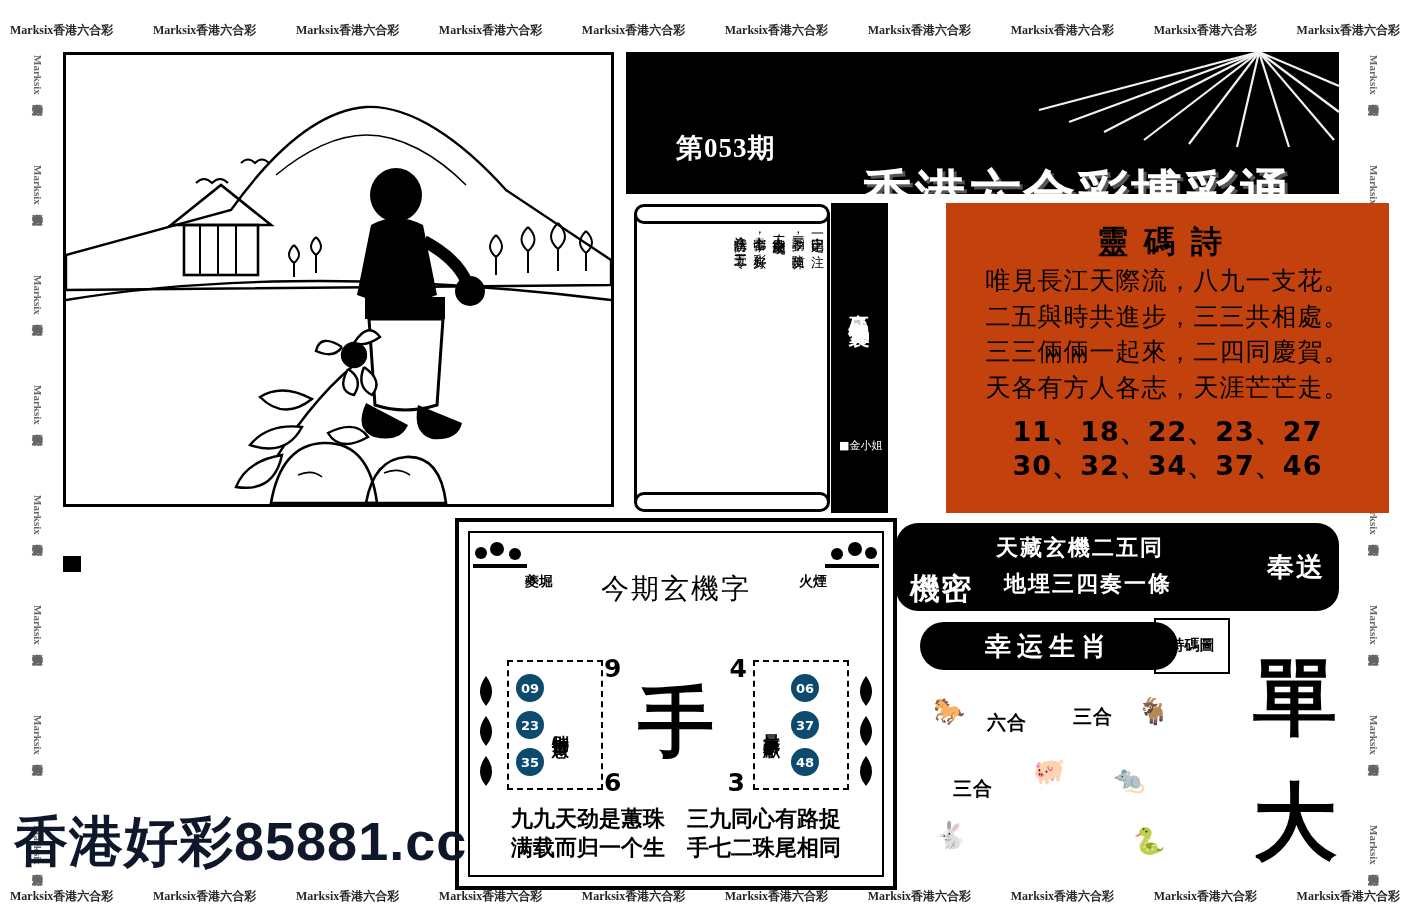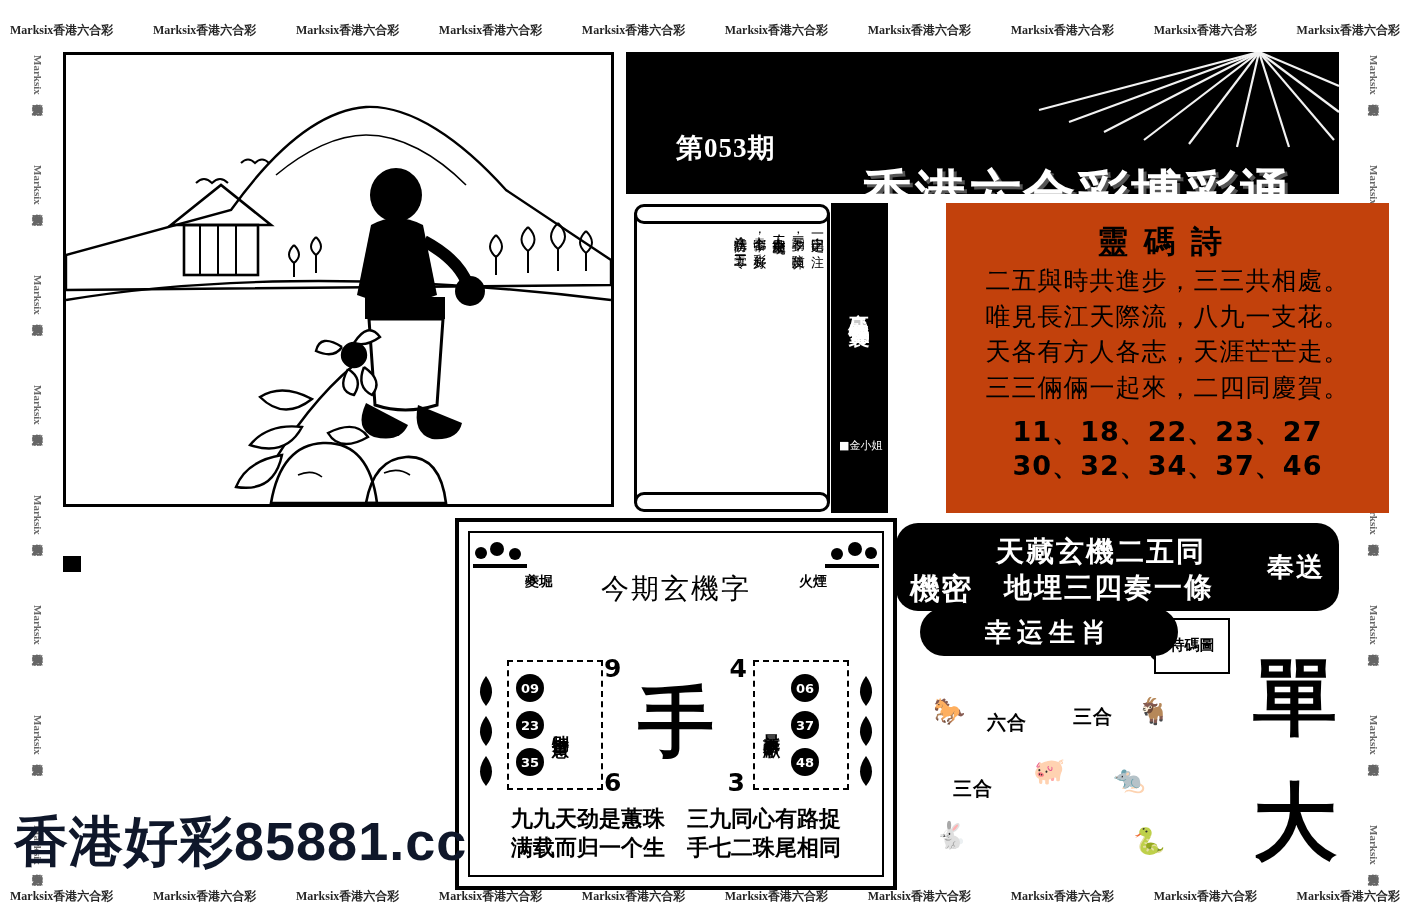--- a/index.html
+++ b/index.html
@@ -141,33 +141,33 @@
   .secret{
     position:absolute;left:896px;top:523px;width:443px;height:88px;
     background:#000;border-radius:22px;overflow:hidden;
   }
   .secret .lbl{
     position:absolute;left:14px;top:24px;color:#fff;
     font-family:"DejaVu Sans", sans-serif;font-size:30px;font-weight:bold;letter-spacing:1px;margin-top:22px;
   }
   .secret .l1,.secret .l2{
     position:absolute;left:100px;color:#fff;
-    font-family:"DejaVu Serif", serif;font-size:28px;font-weight:bold;letter-spacing:2px;
+    font-family:"DejaVu Serif", serif;font-size:22px;font-weight:bold;letter-spacing:2px;
     white-space:nowrap;
   }
   .secret .l1{top:10px;}
   .secret .l2{top:46px;left:108px;}
   .secret .send{
     position:absolute;right:14px;top:26px;color:#fff;
     font-family:"DejaVu Sans", sans-serif;font-size:27px;font-weight:bold;letter-spacing:2px;
   }
 
   
   .lucky-pill{
-    position:absolute;left:920px;top:608px;width:258px;height:48px;
+    position:absolute;left:920px;top:622px;width:258px;height:48px;
     background:#000;border-radius:24px;
     display:flex;align-items:center;justify-content:center;
   }
   .lucky-pill span{
     color:#fff;font-family:"DejaVu Sans", sans-serif;font-size:26px;font-weight:bold;letter-spacing:6px;
   }
   .zodiac-area{
     position:absolute;left:905px;top:680px;width:330px;height:190px;
   }
   .zo{position:absolute;font-size:26px;line-height:1;color:#000;}
@@ -215,21 +215,21 @@
   .orn-side-l{left:66px;}
   .orn-side-r{right:60px;margin-left:11px;}
   .dashbox{
     position:absolute;border:2px dashed #000;box-sizing:border-box;
     display:flex;align-items:center;
   }
   .dashbox.left{left:48px;top:138px;width:96px;height:130px;}
   .dashbox.right{right:44px;top:138px;width:96px;height:130px;}
   .balls{display:flex;flex-direction:column;gap:9px;padding-left:7px;}
   .ball{
-    width:28px;height:28px;border-radius:50%;background:#000000;color:#fff;
+    width:28px;height:28px;border-radius:50%;background:#0c4a6e;color:#fff;
     font-family:"DejaVu Sans", sans-serif;font-size:13px;font-weight:bold;
     display:flex;align-items:center;justify-content:center;
   }
   .vlabel{
     writing-mode:vertical-rl;text-orientation:upright;
     font-family:"DejaVu Sans", sans-serif;font-size:17px;font-weight:bold;
     letter-spacing:2px;margin-left:6px;color:#000;
   }
   .center-char{
     position:absolute;left:0;top:150px;width:100%;text-align:center;
@@ -396,24 +396,24 @@
     <svg class="tema-swirl" viewBox="0 0 34 34">
       <path d="M28 6 q-16 -8 -22 8 q-4 12 10 14 q10 1 10 -7 q0 -6 -7 -5" fill="none" stroke="#000" stroke-width="3"></path>
     </svg>
     <div class="tema-stamp">
       <div class="t">特碼圖</div>
     </div>
   </div>
 
   <div class="poem">
     <div class="ptitle">靈碼詩</div>
+    <div class="pline">唯見長江天際流，八九一支花。</div>
     <div class="pline">二五與時共進步，三三共相處。</div>
-    <div class="pline">唯見長江天際流，八九一支花。</div>
+    <div class="pline">三三倆倆一起來，二四同慶賀。</div>
     <div class="pline">天各有方人各志，天涯芒芒走。</div>
-    <div class="pline">三三倆倆一起來，二四同慶賀。</div>
     <div class="nums">
       <div>11、18、22、23、27</div>
       <div>30、32、34、37、46</div>
     </div>
   </div>
 
   <div class="secret">
     <div class="lbl">機密</div>
     <div class="l1">天藏玄機二五同</div>
     <div class="l2">地埋三四奏一條</div>

